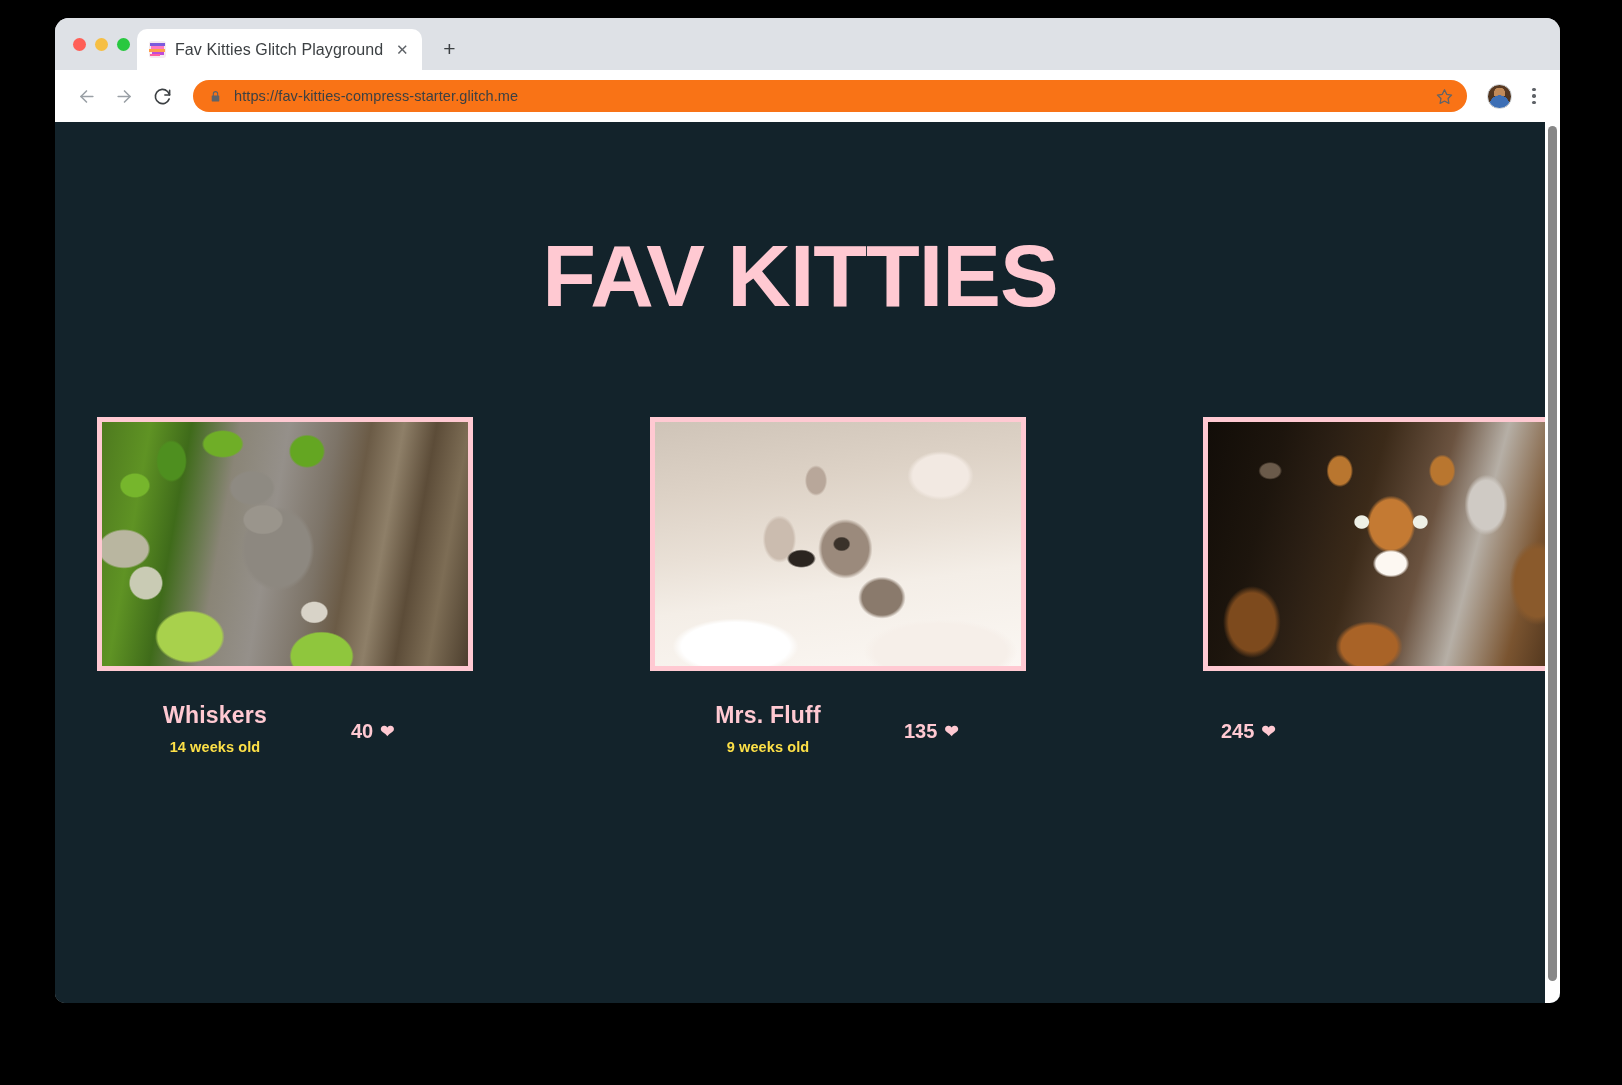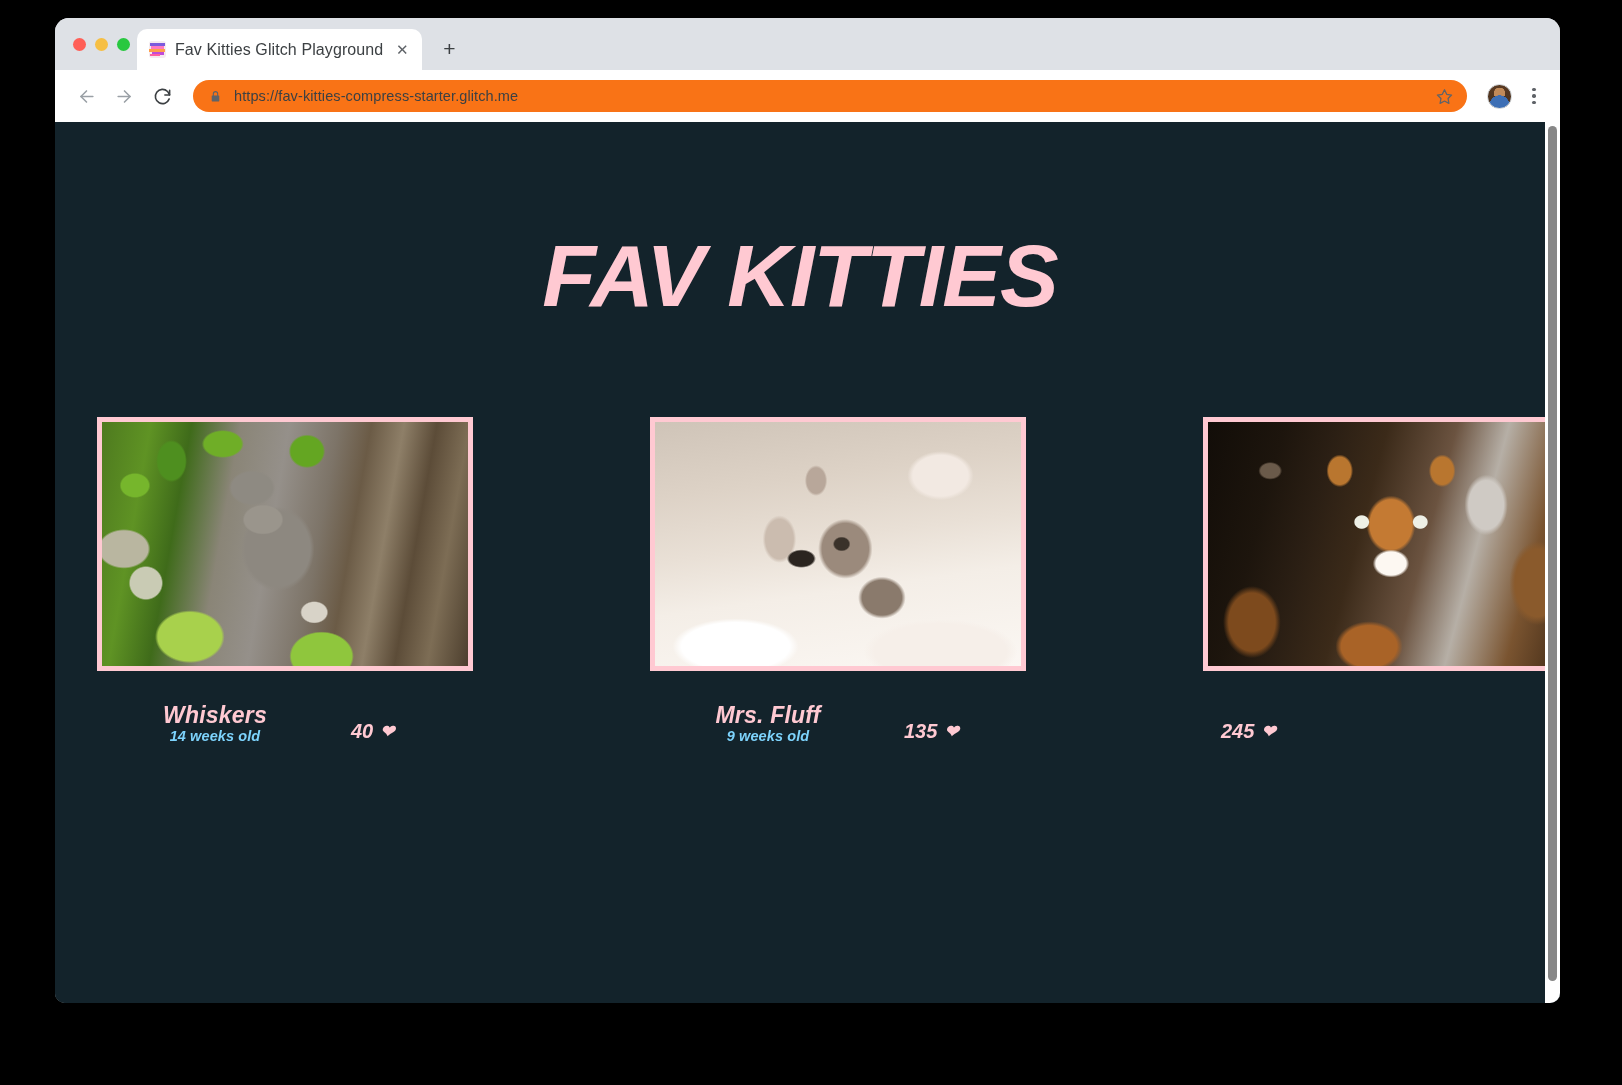--- a/index.html
+++ b/index.html
@@ -184,21 +184,20 @@
     position: relative;
     height: 881px;
     background: #13232b;
     overflow: hidden;
   }
 
   #page {
     position: absolute;
     inset: 0 15px 0 0;
     background: #13232b;
-    font-style: italic;
   }
 
   #page-title {
     text-align: center;
     color: #ffc9d2;
     font-size: 88px;
     font-weight: 700;
     letter-spacing: -1px;
     padding-top: 110px;
     line-height: 1;
@@ -291,24 +290,24 @@
 
   .pet-name {
     color: #ffc9d2;
     font-size: 23px;
     font-weight: 700;
     letter-spacing: 0.2px;
     line-height: 1.1;
   }
 
   .pet-age {
-    color: #7dd3fc;
+    color: #fde047;
     font-size: 14.5px;
     font-weight: 700;
-    margin-top: 0;
+    margin-top: 11px;
     letter-spacing: 0.1px;
   }
 
   .likes {
     color: #ffc9d2;
     font-size: 20px;
     font-weight: 700;
     margin-left: 18px;
     margin-top: 17px;
     display: flex;

